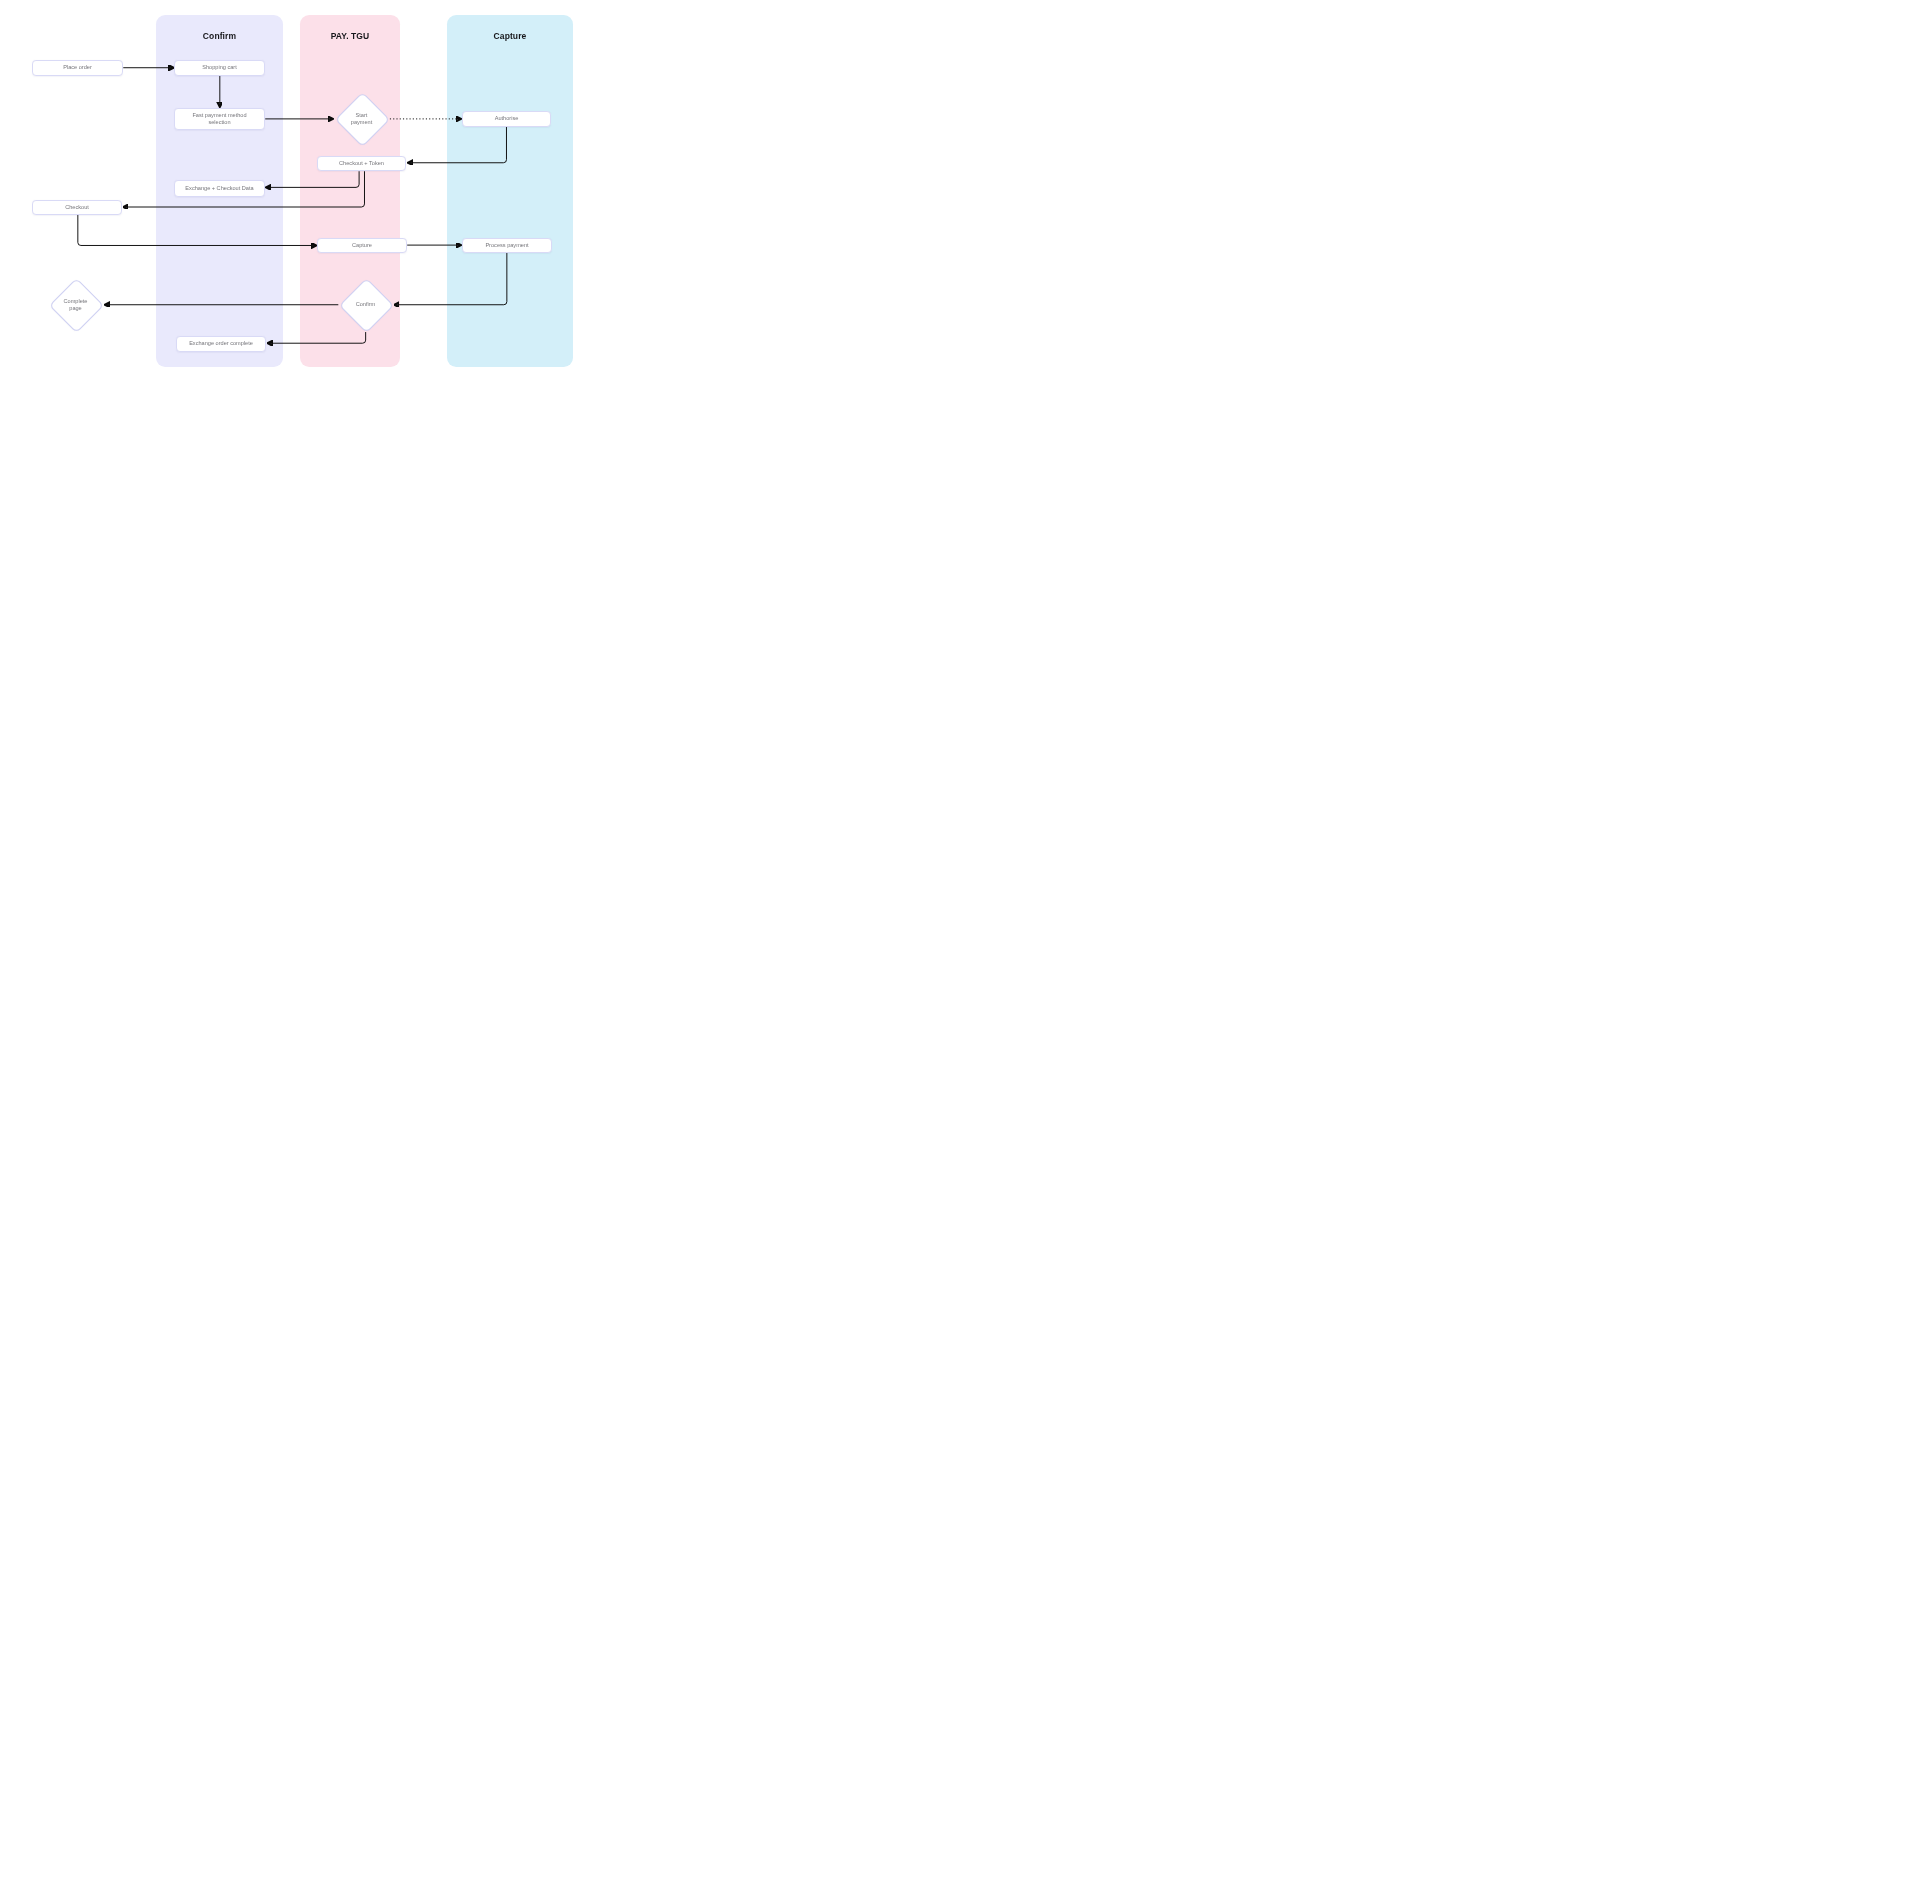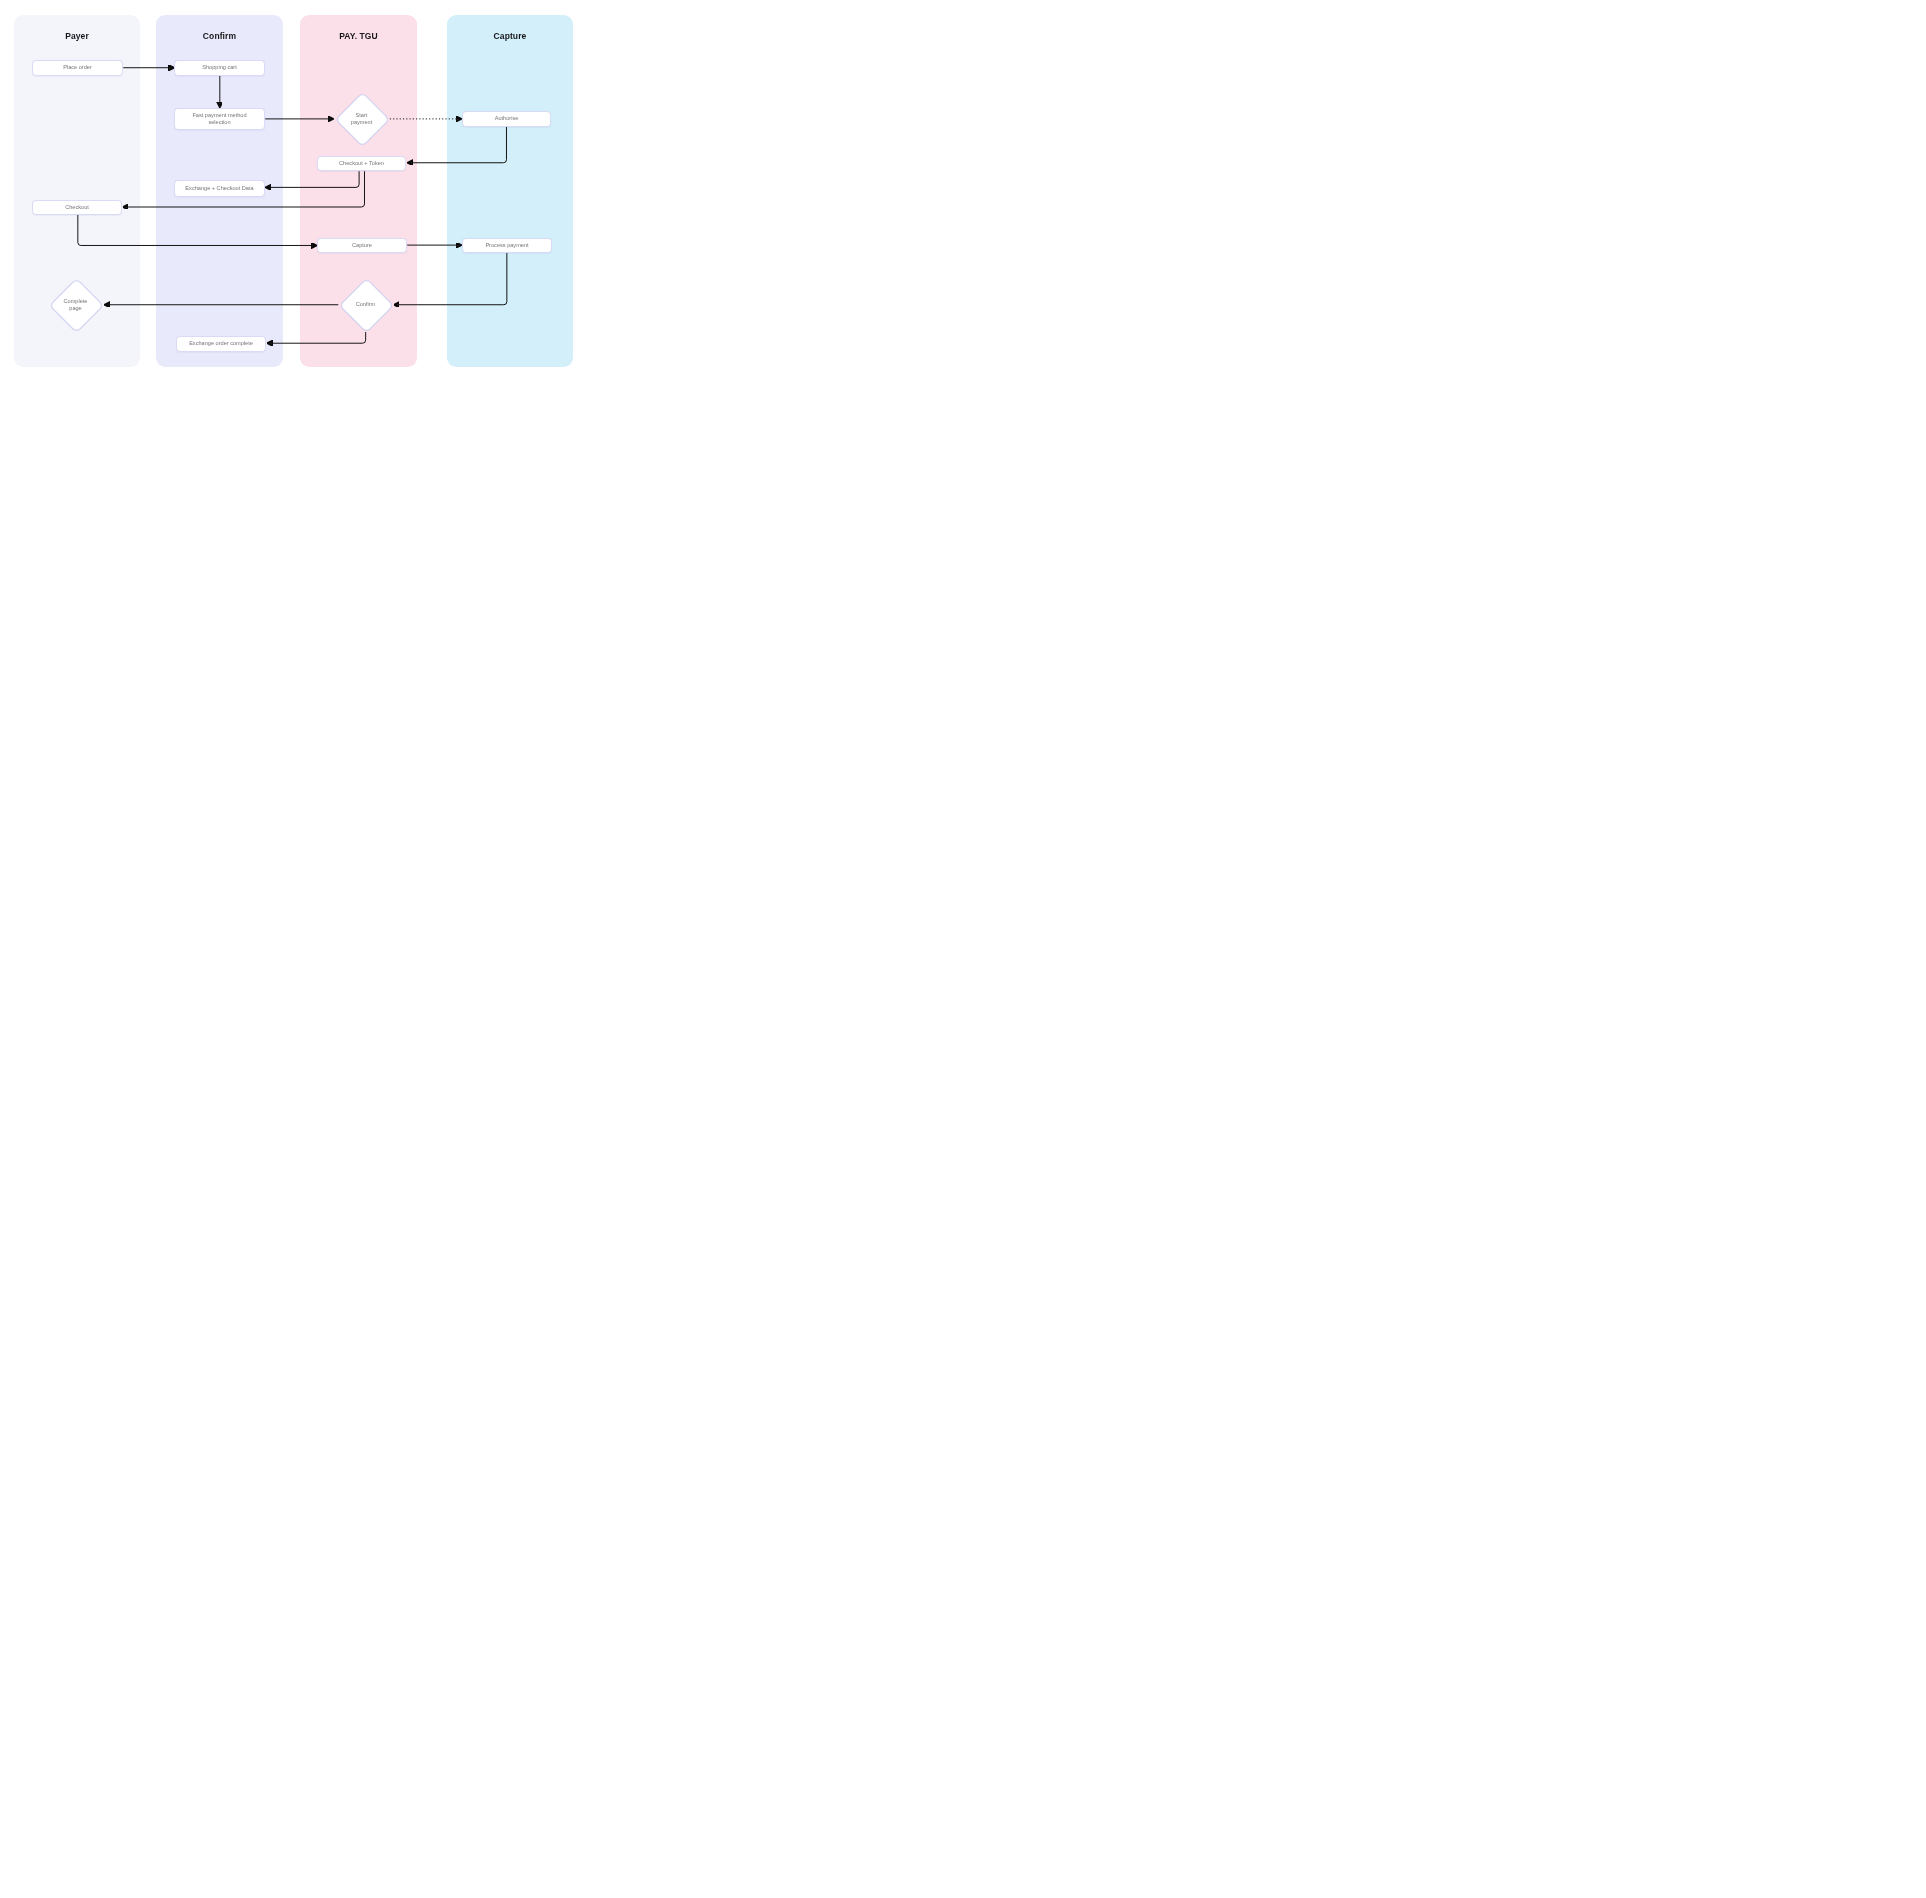--- a/index.html
+++ b/index.html
@@ -31,27 +31,24 @@
     padding:0 10.8px;
   }
   svg.edges{position:absolute;left:0;top:0;pointer-events:none;}
   svg.edges path{fill:none;stroke:#0B0B0B;stroke-width:2.5;}
 </style>
 </head>
 <body>
 
 <div class="canvas">
 
-  <div class="lane" style="left: 14px; width: 126px; background: rgb(244, 245, 251);">
-    <div class="lane-title">Payer</div>
-  </div>
   <div class="lane" style="left: 156px; width: 127px; background: rgb(233, 233, 252);">
     <div class="lane-title">Confirm</div>
   </div>
-  <div class="lane" style="left: 300px; width: 117px; background: rgb(252, 224, 233);">
+  <div class="lane" style="left: 300px; width: 100px; background: rgb(252, 224, 233);">
     <div class="lane-title">PAY. TGU</div>
   </div>
   <div class="lane" style="left: 447px; width: 126px; background: rgb(211, 239, 249);">
     <div class="lane-title">Capture</div>
   </div>
 
   <svg class="edges" width="582" height="379" viewBox="0 0 1510 985">
     <defs>
       <marker id="arrow" markerWidth="6" markerHeight="6" refX="4.6" refY="2.5" orient="auto" markerUnits="strokeWidth">
         <path d="M0,0 L5,2.5 L0,5 Z" fill="#0B0B0B" stroke="none"></path>

